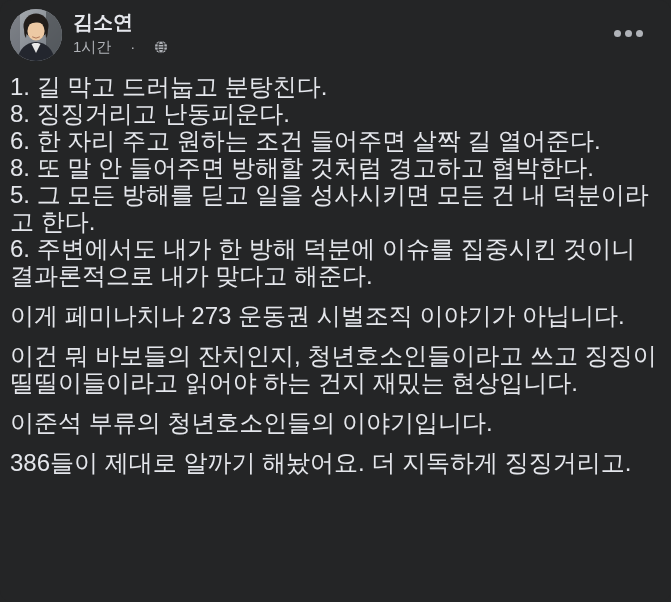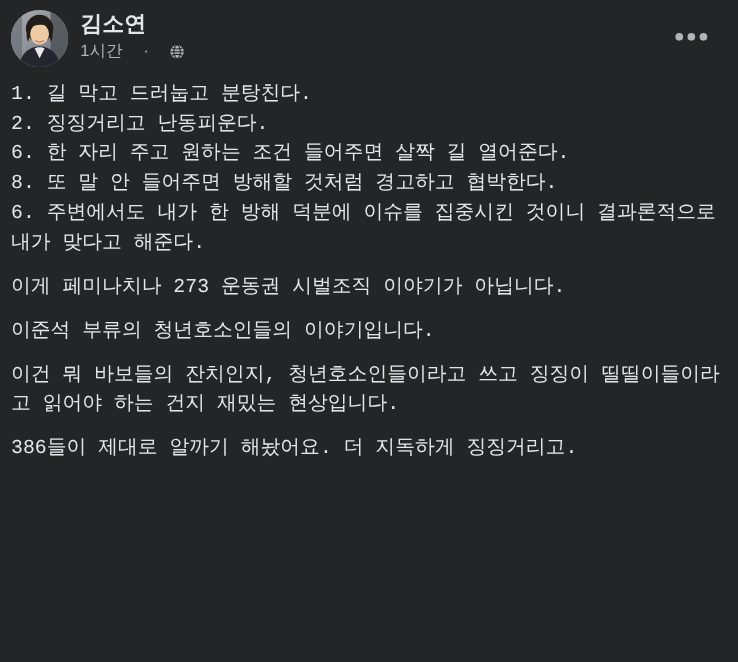--- a/index.html
+++ b/index.html
@@ -73,24 +73,23 @@
   .more-button .dot {
     width: 7px;
     height: 7px;
     border-radius: 50%;
     background: var(--text-secondary);
   }
   
   .post-body {
     padding: 8px 10px 0 10px;
     color: var(--text-primary);
-    font-size: 18px;
+    font-size: 24px;
     line-height: 27px;
     word-break: break-all;
-    font-family: Liberation Mono, monospace;
   }
   .paragraph + .paragraph { margin-top: 13px; }
 </style>
 </head>
 <body>
 
 <div class="post-card">
 
   <div class="header">
 
@@ -139,32 +138,33 @@
       <span class="dot"></span>
       <span class="dot"></span>
       <span class="dot"></span>
     </div>
 
   </div>
 
   <div class="post-body">
       <div class="paragraph">
         <div class="line">1. 길 막고 드러눕고 분탕친다.</div>
-        <div class="line">2. 징징거리고 난동피운다.</div>
+        <div class="line">8. 징징거리고 난동피운다.</div>
         <div class="line">6. 한 자리 주고 원하는 조건 들어주면 살짝 길 열어준다.</div>
         <div class="line">8. 또 말 안 들어주면 방해할 것처럼 경고하고 협박한다.</div>
+        <div class="line">5. 그 모든 방해를 딛고 일을 성사시키면 모든 건 내 덕분이라고 한다.</div>
         <div class="line">6. 주변에서도 내가 한 방해 덕분에 이슈를 집중시킨 것이니 결과론적으로 내가 맞다고 해준다.</div>
       </div>
       <div class="paragraph">
         <div class="line">이게 페미나치나 273 운동권 시벌조직 이야기가 아닙니다.</div>
       </div>
       <div class="paragraph">
-        <div class="line">이준석 부류의 청년호소인들의 이야기입니다.</div>
+        <div class="line">이건 뭐 바보들의 잔치인지, 청년호소인들이라고 쓰고 징징이 띨띨이들이라고 읽어야 하는 건지 재밌는 현상입니다.</div>
       </div>
       <div class="paragraph">
-        <div class="line">이건 뭐 바보들의 잔치인지, 청년호소인들이라고 쓰고 징징이 띨띨이들이라고 읽어야 하는 건지 재밌는 현상입니다.</div>
+        <div class="line">이준석 부류의 청년호소인들의 이야기입니다.</div>
       </div>
       <div class="paragraph">
         <div class="line">386들이 제대로 알까기 해놨어요. 더 지독하게 징징거리고.</div>
       </div>
     </div>
 
 </div>
 
 </body></html>

